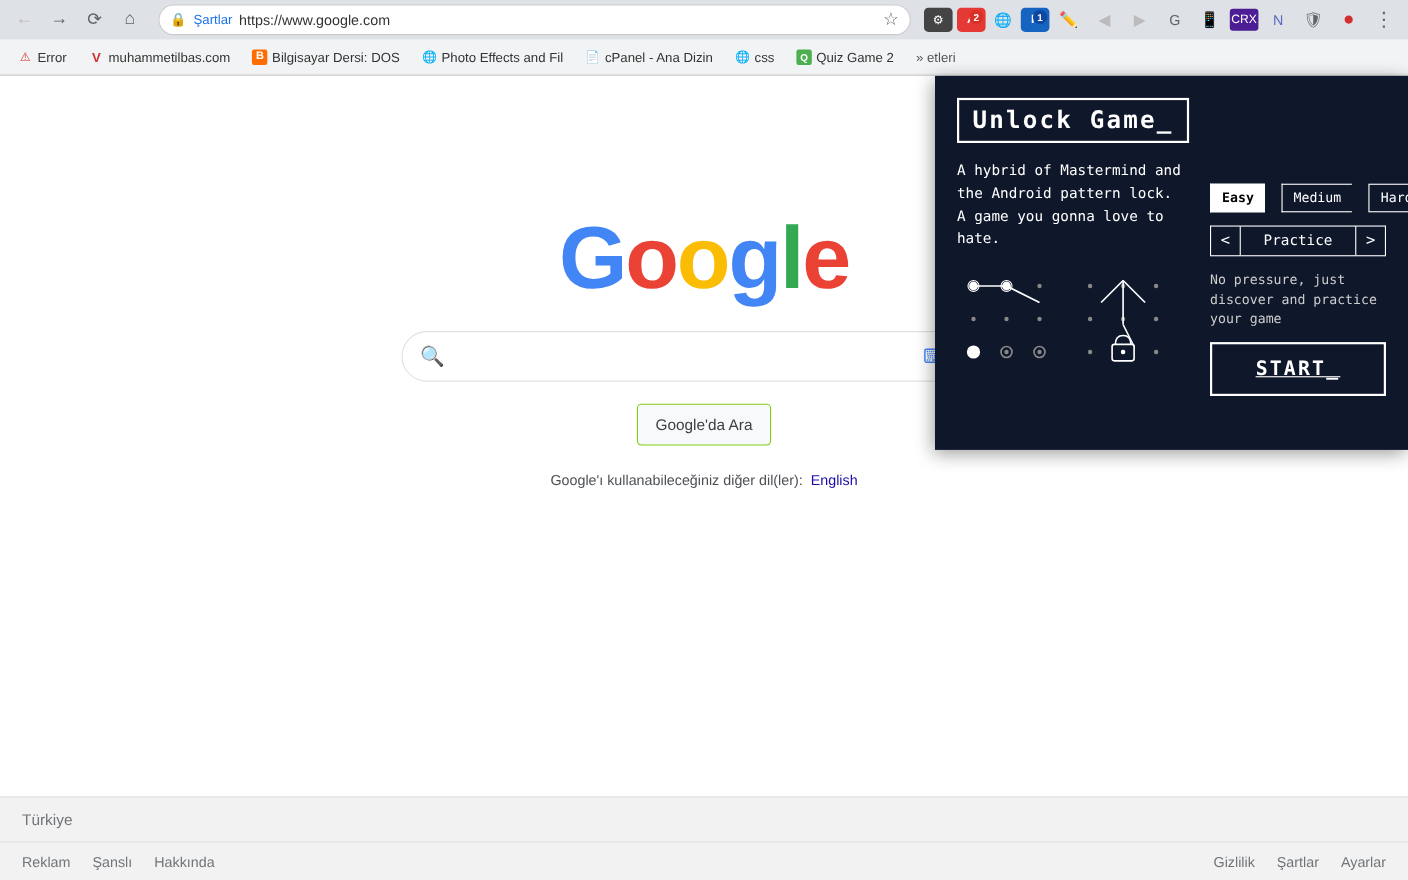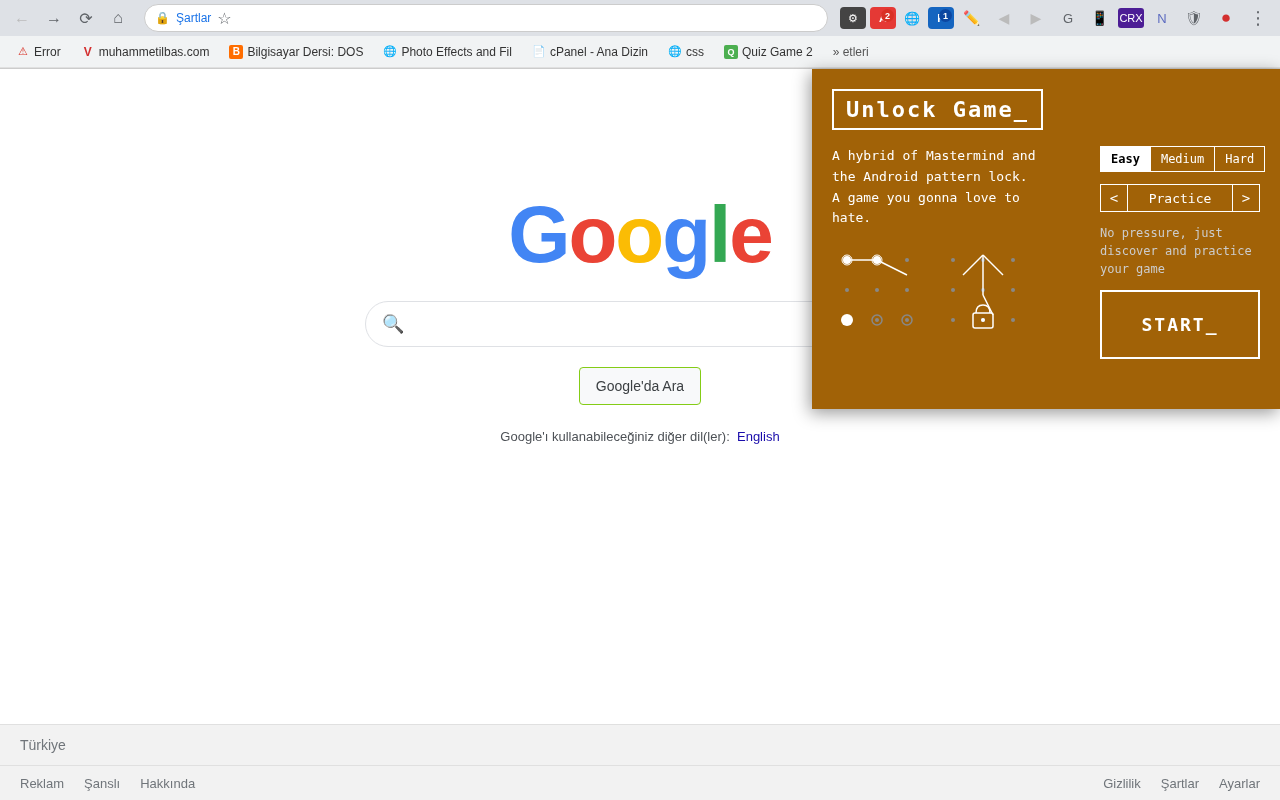--- a/index.html
+++ b/index.html
@@ -212,23 +212,23 @@
       color: #70757a;
       cursor: pointer;
       text-decoration: none;
     }
 
     
     .popup-overlay {
       position: absolute;
       top: 0;
       right: 0;
-      width: 468px;
+      width: 430px;
       height: 340px;
-      background: #a16207;
+      background: #0f172a;
       color: #fff;
       font-family: monospace;
       padding: 20px;
       box-shadow: -2px 4px 16px rgba(0,0,0,0.4);
       z-index: 100;
     }
 
     .popup-title {
       font-size: 22px;
       font-weight: bold;
@@ -273,21 +273,22 @@
 
     .popup-right {
       width: 160px;
       display: flex;
       flex-direction: column;
       gap: 12px;
     }
 
     .difficulty-row {
       display: flex;
-      gap: 0;
+      gap: 15px;
+      margin-top: 21px;
     }
     .diff-btn {
       padding: 5px 10px;
       font-size: 12px;
       cursor: pointer;
       border: 1px solid #fff;
       background: transparent;
       color: #fff;
       font-family: monospace;
     }
@@ -332,40 +333,42 @@
       color: #ccc;
     }
 
     .start-btn {
       border: 2px solid #fff;
       background: transparent;
       color: #fff;
       font-family: monospace;
       font-size: 18px;
       font-weight: bold;
-      padding: 22px 20px;
+      padding: 12px 20px;
       cursor: pointer;
       letter-spacing: 2px;
       width: 100%;
+      text-decoration: underline;
     }
   </style>
 </head>
 <body>
 
 <div class="browser-chrome">
 
   <div class="titlebar">
     <button class="nav-btn disabled" title="Back">←</button>
     <button class="nav-btn" title="Forward">→</button>
     <button class="nav-btn" title="Reload">⟳</button>
     <button class="nav-btn" title="Home">⌂</button>
 
     <div class="address-bar-container">
       <span class="secure-icon">🔒</span>
       <span class="secure-label">Şartlar</span>
+      <span style="font-size:13px;color:#333;flex:1;">https://www.google.com</span>
       <button class="star-btn">☆</button>
     </div>
 
     <div class="toolbar-icons">
       <div class="toolbar-icon-btn" style="background:#444;border-radius:4px;width:26px;height:22px;font-size:11px;color:#fff;">⚙</div>
       <div class="toolbar-icon-btn" style="background:#e53935;border-radius:4px;width:26px;height:22px;font-size:11px;color:#fff;font-weight:bold;">
         A
         <span class="badge">2</span>
       </div>
       <div class="toolbar-icon-btn" style="width:24px;height:24px;font-size:13px;">🌐</div>

